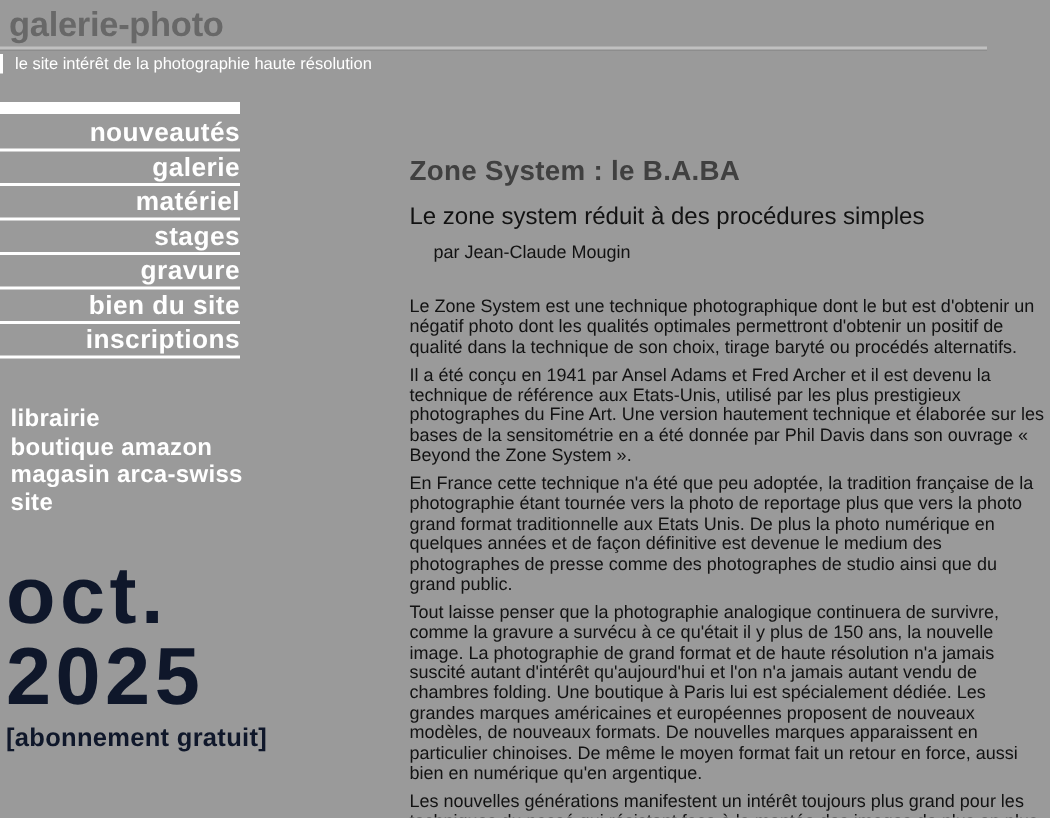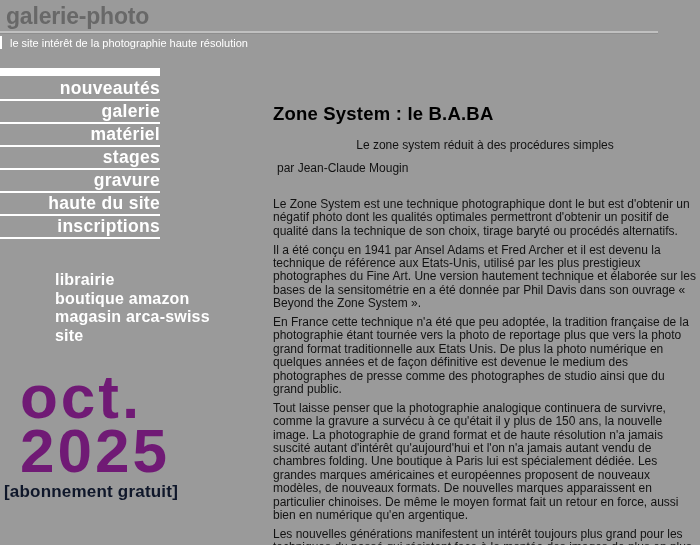--- a/index.html
+++ b/index.html
@@ -83,39 +83,38 @@
     color: #ffffff;
     cursor: pointer;
     white-space: nowrap;
     overflow: hidden;
   }
   .side-links {
     position: absolute;
     left: 7px;
     top: 271px;
     width: 170px;
-    margin-left: 48px;
   }
   .side-link {
     display: block;
     font-size: 16px;
     font-weight: bold;
     line-height: 18.6px;
     color: #ffffff;
     letter-spacing: 0.2px;
     cursor: pointer;
     white-space: nowrap;
   }
   .month-block {
     position: absolute;
-    left: 20px;
+    left: 4px;
     top: 370px;
-    color: #701a75;
-    font-weight: bold;
-    font-size: 62px;
+    color: #0f172a;
+    font-weight: bold;
+    font-size: 54px;
     line-height: 54px;
     letter-spacing: 3px;
     white-space: nowrap;
   }
   .subscribe {
     position: absolute;
     left: 4px;
     top: 482px;
     font-size: 17px;
     font-weight: bold;
@@ -132,31 +131,30 @@
     top: 103px;
     width: 424px;
     color: #121212;
   }
   .article-title {
     margin: 0;
     font-size: 18.5px;
     line-height: 21px;
     font-weight: bold;
     letter-spacing: 0.2px;
-    color: #000000;
+    color: #404040;
     white-space: nowrap;
   }
   .article-sub {
     margin: 14px 0 0 0;
-    font-size: 12px;
+    font-size: 16px;
     line-height: 14px;
-    text-align: center;
   }
   .article-byline {
-    margin: 9px 0 0 4px;
+    margin: 9px 0 0 16px;
     font-size: 12px;
     line-height: 14px;
   }
   .article p.body {
     margin: 0 0 5.4px 0;
     font-size: 12px;
     line-height: 13.4px;
   }
   .article p.body.first {
     margin-top: 23px;
@@ -172,21 +170,21 @@
   <div class="tagline-tick"></div>
   <div class="tagline">le site intérêt de la photographie haute résolution</div>
 
   <div class="sidebar-bar"></div>
   <ul class="menu">
     <li>nouveautés</li>
     <li>galerie</li>
     <li>matériel</li>
     <li>stages</li>
     <li>gravure</li>
-    <li>haute du site</li>
+    <li>bien du site</li>
     <li>inscriptions</li>
   </ul>
 
   <div class="side-links">
     <a class="side-link">librairie</a>
     <a class="side-link">boutique amazon</a>
     <a class="side-link">magasin arca-swiss</a>
     <a class="side-link">site</a>
   </div>
 

